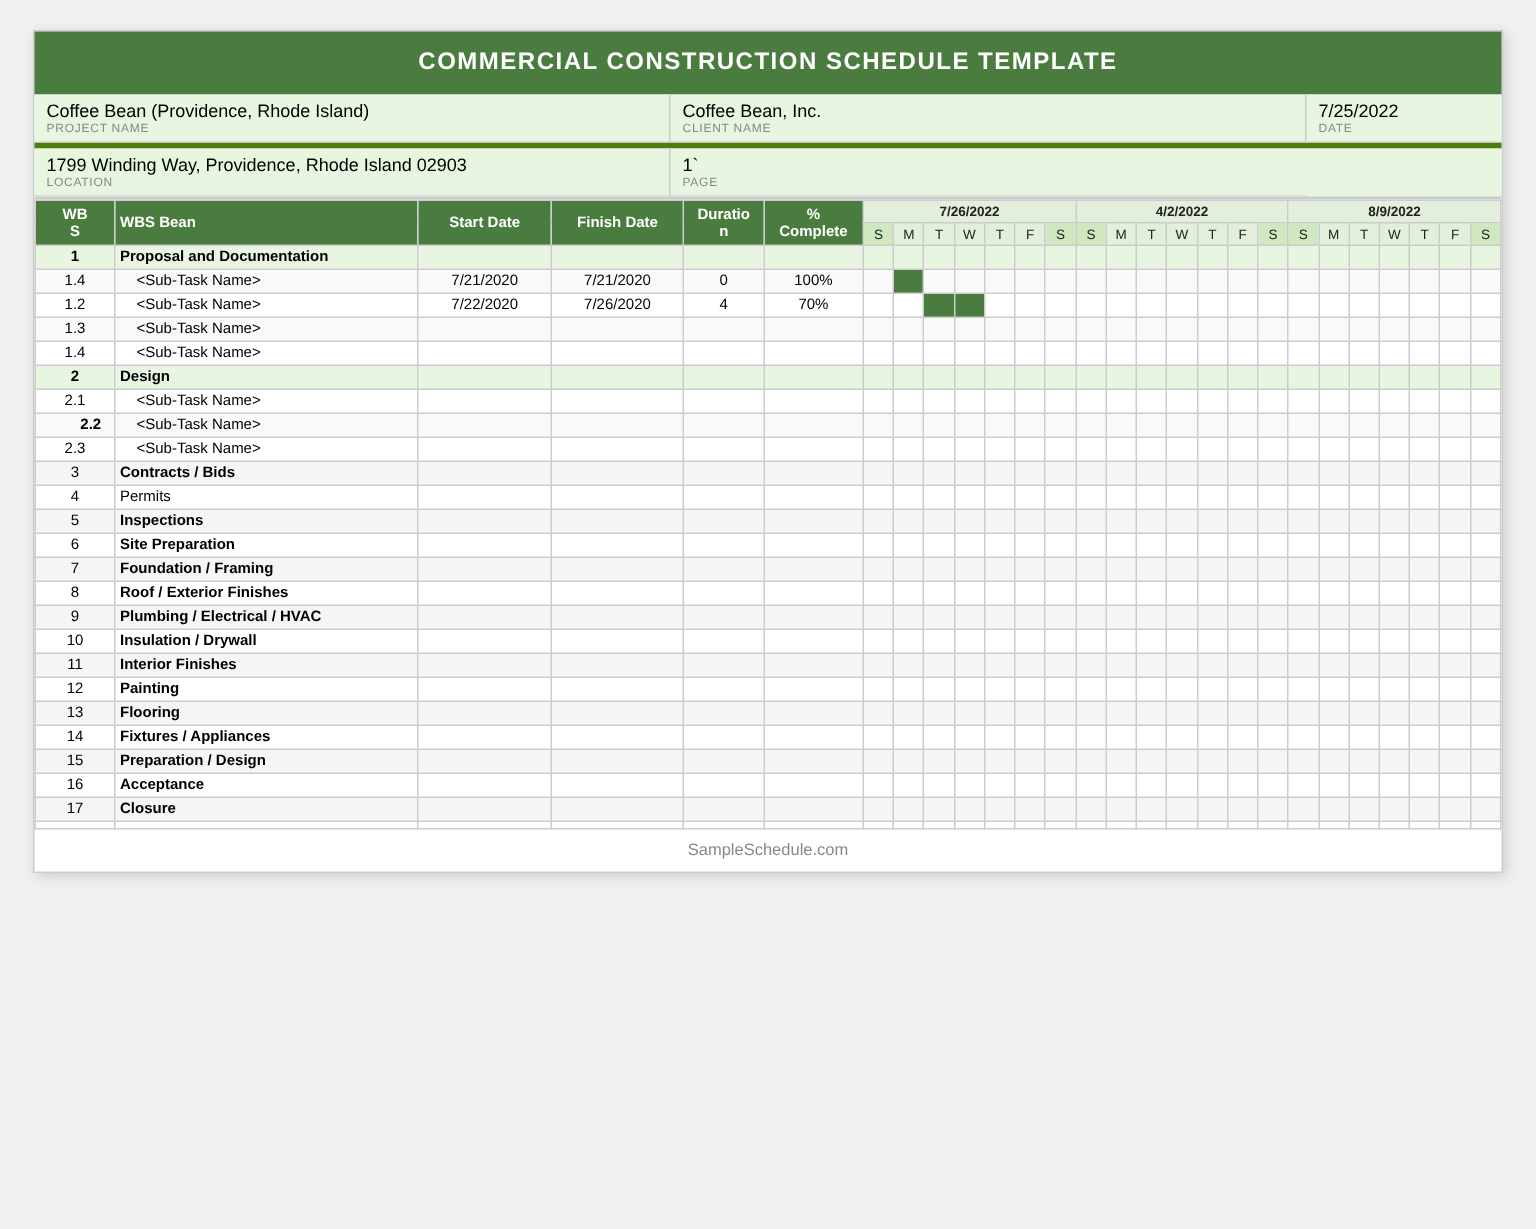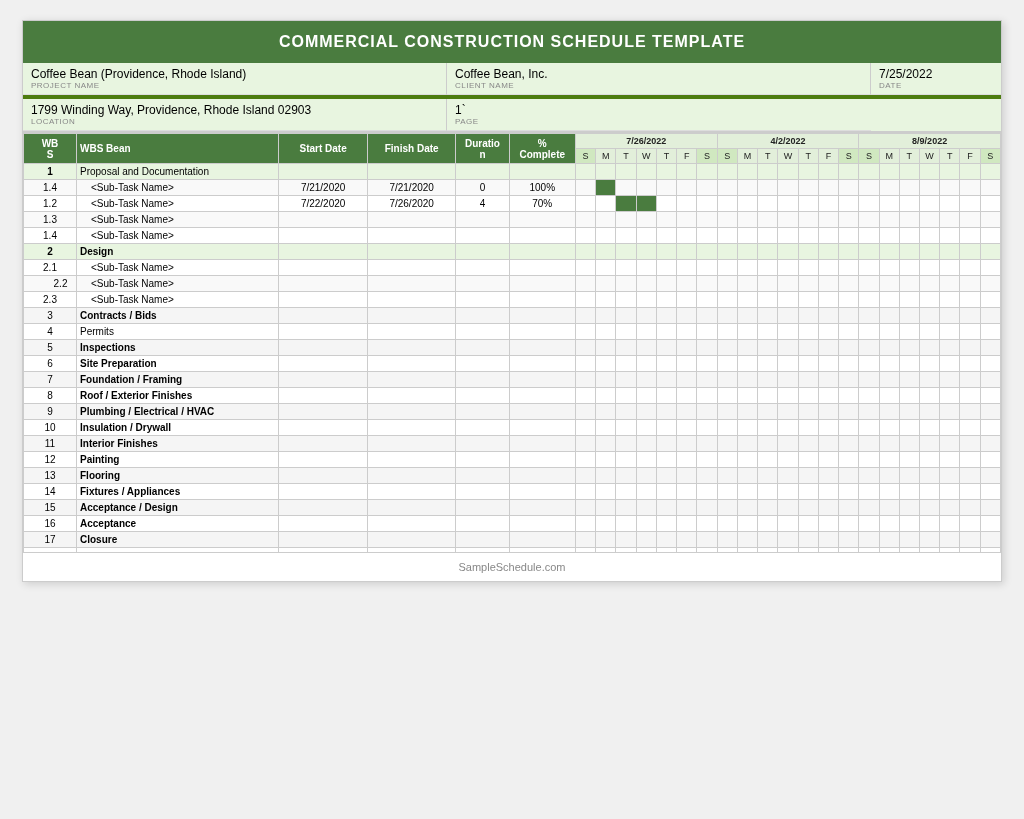--- a/index.html
+++ b/index.html
@@ -165,21 +165,21 @@
           <th class="th-day">T</th>
           <th class="th-day">W</th>
           <th class="th-day">T</th>
           <th class="th-day">F</th>
           <th class="th-day sat">S</th>
         </tr>
     </thead>
     <tbody id="table-body">
     <tr style="background: rgb(232, 245, 224);">
           <td style="font-weight: bold;">1</td>
-          <td class="left-align" style="font-weight: normal;">Proposal and Documentation</td>
+          <td class="left-align" style="font-weight: bold;">Proposal and Documentation</td>
           <td></td>
           <td></td>
           <td></td>
           <td></td>
           <td class="day-col" style="padding: 1px;"></td>
           <td class="day-col" style="padding: 1px;"></td>
           <td class="day-col" style="padding: 1px;"></td>
           <td class="day-col" style="padding: 1px;"></td>
           <td class="day-col" style="padding: 1px;"></td>
           <td class="day-col" style="padding: 1px;"></td>
@@ -367,21 +367,21 @@
           <td class="day-col" style="padding: 1px;"></td>
           <td class="day-col" style="padding: 1px;"></td>
           <td class="day-col" style="padding: 1px;"></td>
           <td class="day-col" style="padding: 1px;"></td>
           <td class="day-col" style="padding: 1px;"></td>
           <td class="day-col" style="padding: 1px;"></td>
           <td class="day-col" style="padding: 1px;"></td>
           <td class="day-col" style="padding: 1px;"></td>
         </tr>
         <tr style="background: rgb(249, 249, 249);">
-          <td style="font-weight: normal; padding-left: 24px;">2.2</td>
+          <td style="font-weight: bold; padding-left: 24px;">2.2</td>
           <td class="left-align" style="font-weight: normal; padding-left: 14px;">&lt;Sub-Task Name&gt;</td>
           <td></td>
           <td></td>
           <td></td>
           <td></td>
           <td class="day-col" style="padding: 1px;"></td>
           <td class="day-col" style="padding: 1px;"></td>
           <td class="day-col" style="padding: 1px;"></td>
           <td class="day-col" style="padding: 1px;"></td>
           <td class="day-col" style="padding: 1px;"></td>
@@ -774,21 +774,21 @@
           <td class="day-col" style="padding: 1px;"></td>
           <td class="day-col" style="padding: 1px;"></td>
           <td class="day-col" style="padding: 1px;"></td>
           <td class="day-col" style="padding: 1px;"></td>
           <td class="day-col" style="padding: 1px;"></td>
           <td class="day-col" style="padding: 1px;"></td>
           <td class="day-col" style="padding: 1px;"></td>
         </tr>
         <tr style="background: rgb(245, 245, 245);">
           <td style="font-weight: normal;">15</td>
-          <td class="left-align" style="font-weight: bold;">Acceptance / Design</td>
+          <td class="left-align" style="font-weight: bold;">Preparation / Design</td>
           <td></td>
           <td></td>
           <td></td>
           <td></td>
           <td class="day-col" style="padding: 1px;"></td>
           <td class="day-col" style="padding: 1px;"></td>
           <td class="day-col" style="padding: 1px;"></td>
           <td class="day-col" style="padding: 1px;"></td>
           <td class="day-col" style="padding: 1px;"></td>
           <td class="day-col" style="padding: 1px;"></td>

